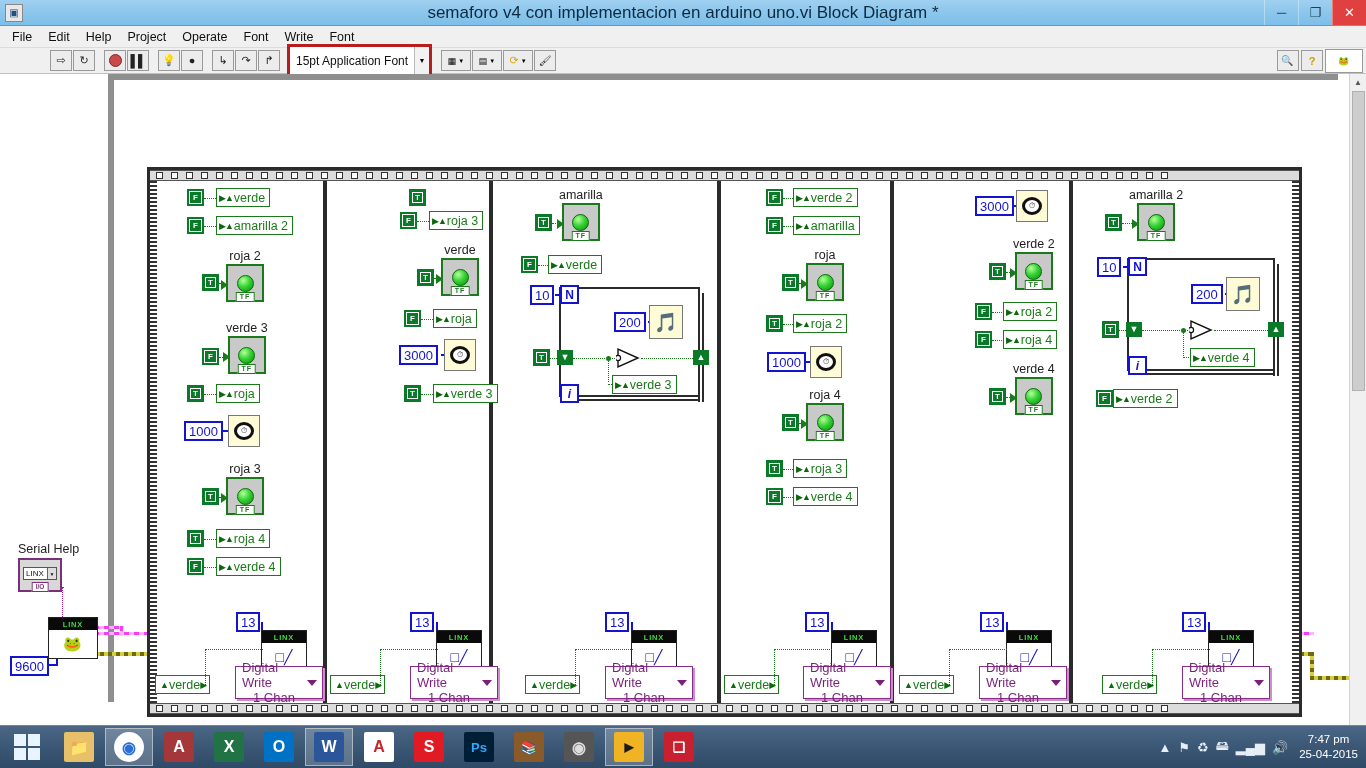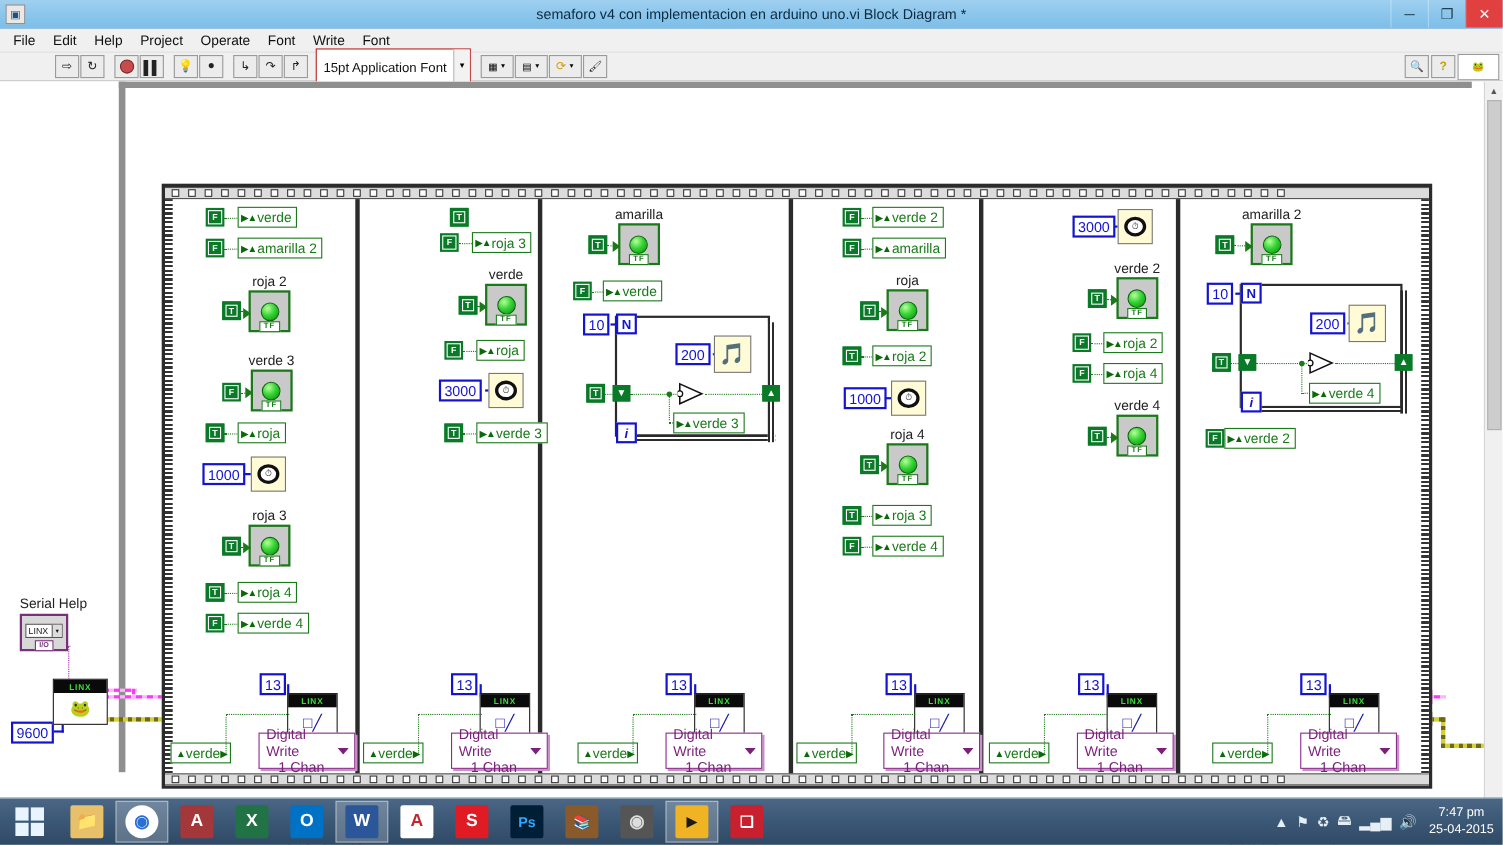--- a/index.html
+++ b/index.html
@@ -21,21 +21,21 @@
     position: relative;
   }
   #title-icon {
     width: 18px; height: 18px; margin-left: 5px;
     background: #e8e8e8; border: 1px solid #888;
     display: flex; align-items: center; justify-content: center;
     font-size: 10px; color: #205080; overflow: hidden;
   }
   #title-text {
     position: absolute; left: 0; right: 0; text-align: center;
-    font-size: 13px; color: #0c2a40; pointer-events: none;
+    font-size: 17px; color: #0c2a40; pointer-events: none;
   }
   #win-btns { margin-left: auto; display: flex; height: 100%; }
   .win-btn {
     width: 34px; height: 100%;
     display: flex; align-items: center; justify-content: center;
     font-size: 13px; color: #20404f;
     border-left: 1px solid rgba(255,255,255,.35);
   }
   .win-btn.close { background: #e04040; color: #fff; }
 
@@ -58,21 +58,21 @@
     padding-left: 50px; gap: 1px;
   }
   .tb-btn {
     width: 22px; height: 21px;
     border: 1px solid #9a9a9a; background: #ececec;
     display: flex; align-items: center; justify-content: center;
     font-size: 11px; color: #222;
   }
   .tb-gap { width: 7px; }
   .tb-combo {
-    height: 34px; border: 1px solid #b91c1c; background: #fff;
+    height: 34px; border: 3px solid #b91c1c; background: #fff;
     display: flex; align-items: center; margin-left: 6px;
   }
   .tb-combo .lbl { font-size: 12px; padding: 0 6px; color: #111; }
   .tb-combo .arrow {
     width: 15px; height: 100%; border-left: 1px solid #bbb;
     display: flex; align-items: center; justify-content: center;
     font-size: 7px; background: #f2f2f2;
   }
   .tb-wide {
     height: 21px; min-width: 30px; padding: 0 3px;

